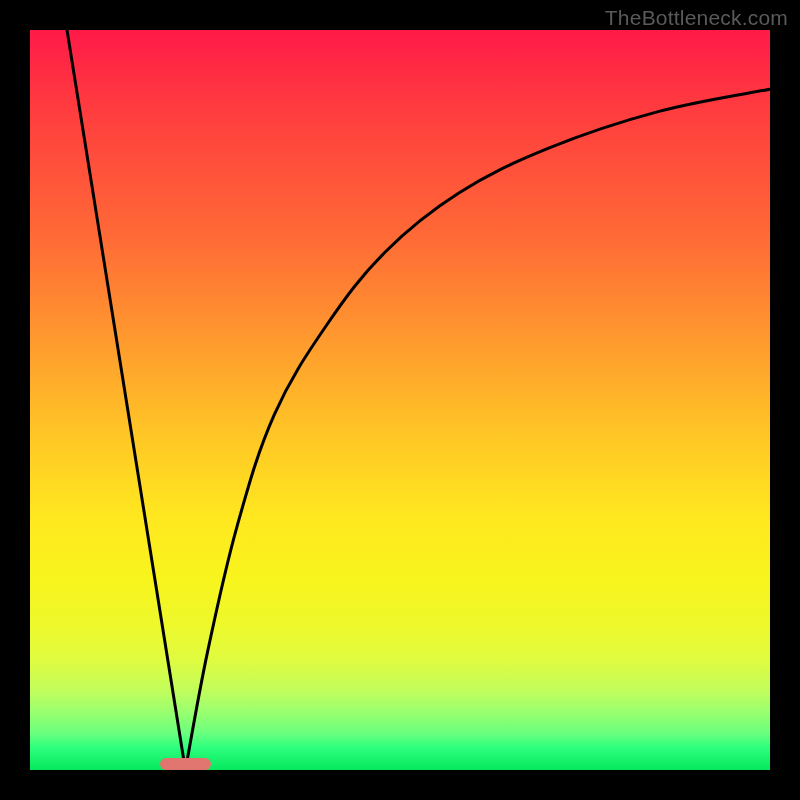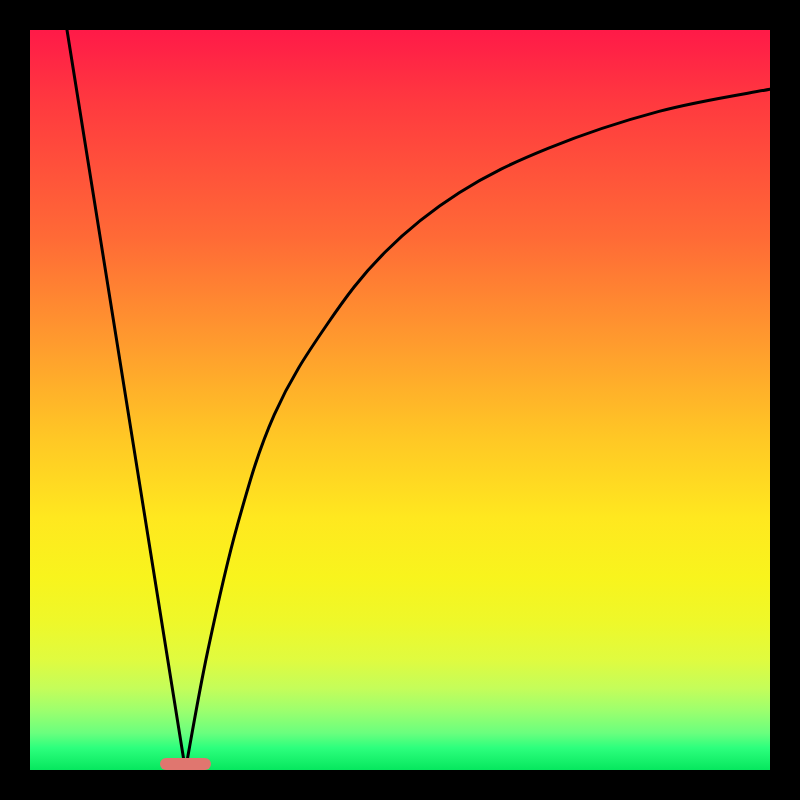--- a/index.html
+++ b/index.html
@@ -73,13 +73,14 @@
 
   <div class="plot-area">
 
     <svg viewBox="0 0 740 740" preserveAspectRatio="none">
       <path d="M 37 0 L 155.4 740 L 155.4 740 C 159.39600000000002 718.688, 168.27599999999998 665.556, 177.6 621.6 C 186.924 577.644, 195.21200000000002 538.424, 207.20000000000002 495.79999999999995 C 219.18800000000002 453.17599999999993, 228.216 420.764, 244.20000000000002 384.8 C 260.184 348.836, 276.02 325.304, 296 296 C 315.98 266.696, 331.224 245.976, 355.2 222 C 379.176 198.024, 399.89599999999996 181.44799999999995, 429.2 162.79999999999995 C 458.504 144.15199999999996, 482.036 133.05199999999996, 518 118.39999999999998 C 553.9639999999999 103.74799999999998, 589.04 92.05599999999998, 629 81.39999999999998 C 668.96 70.74399999999997, 720.02 63.19599999999994, 740 59.19999999999993" fill="none" stroke="#000" stroke-width="3" stroke-linejoin="round" stroke-linecap="round" id="curvePath"></path>
     </svg>
 
     <div class="marker" id="marker" style="left: 129.5px; width: 51.8px; bottom: 0px;"></div>
   </div>
 
+  <div class="watermark">TheBottleneck.com</div>
 </div>
 
 </body></html>

